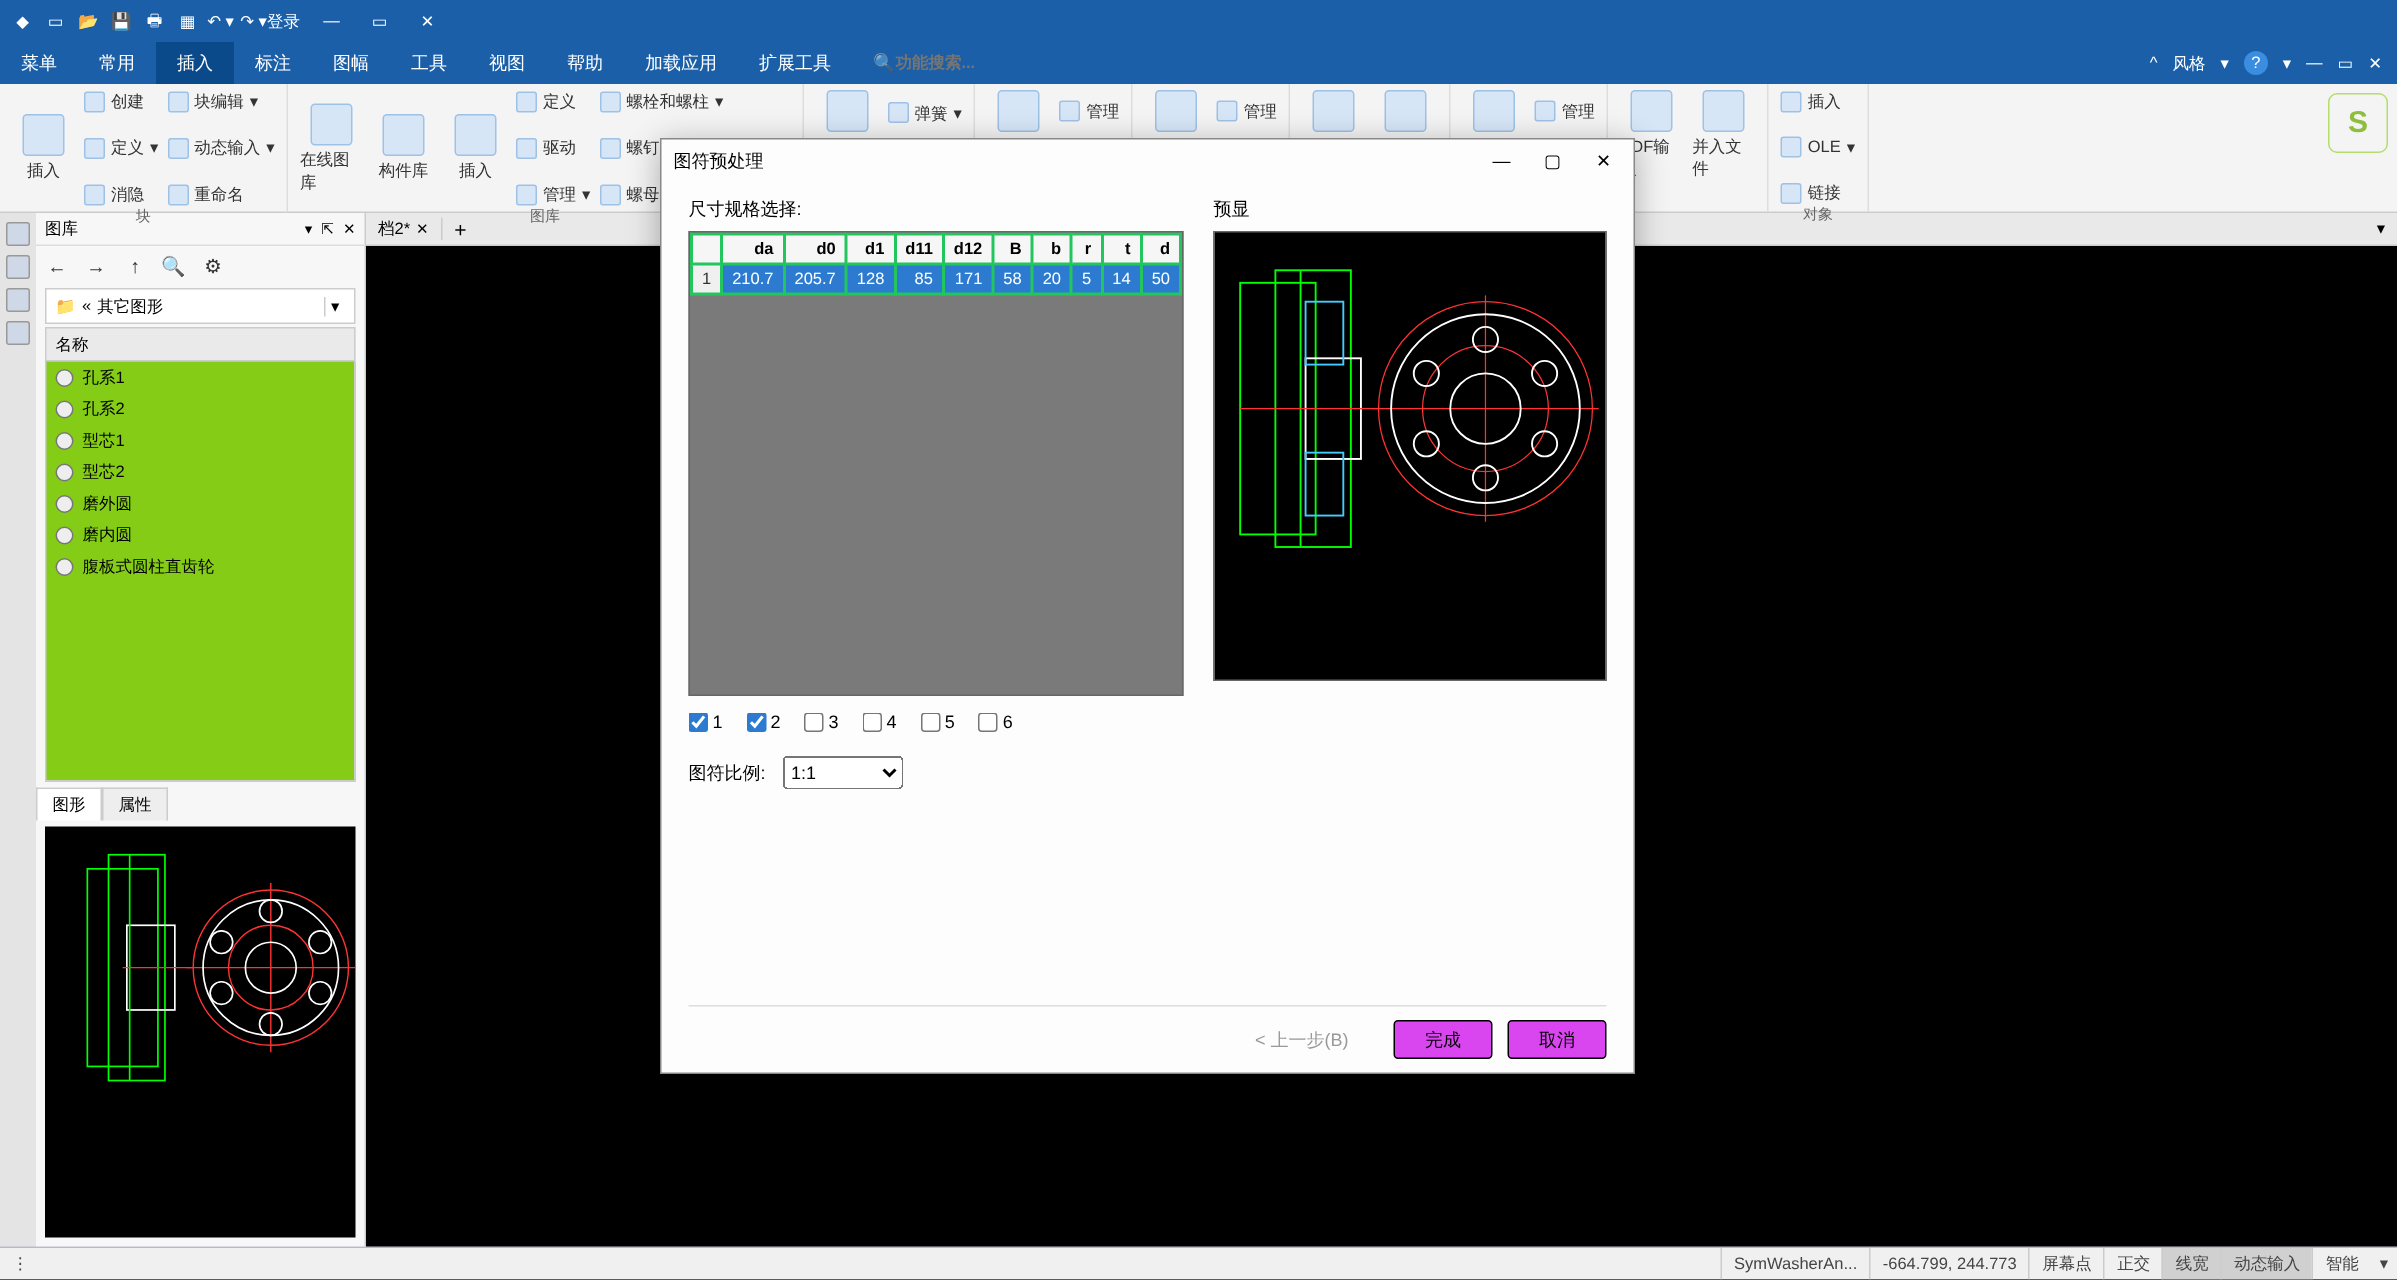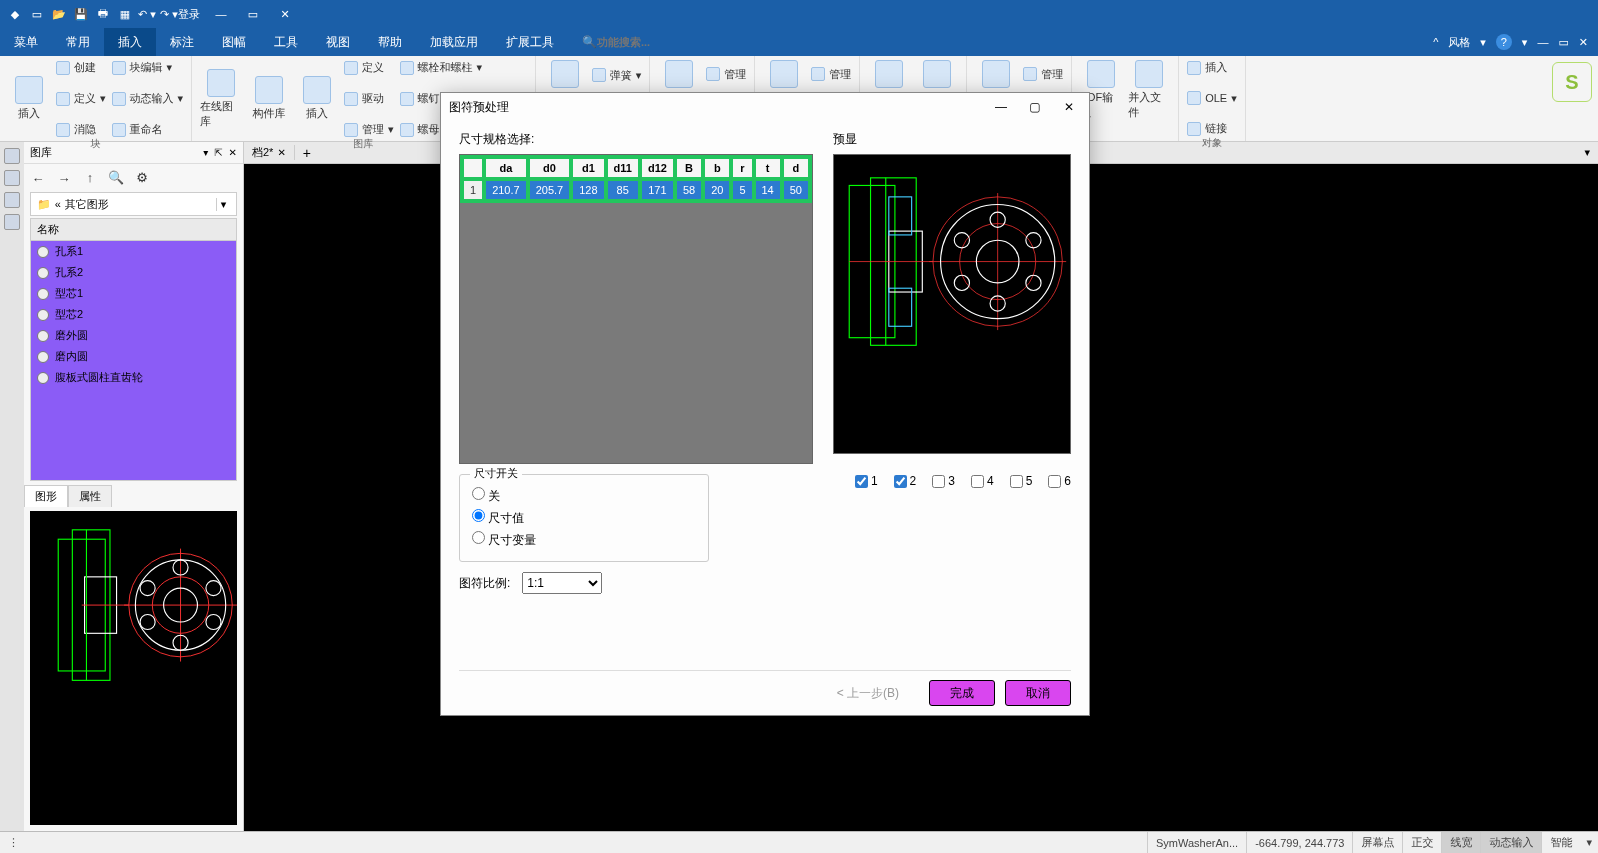--- a/index.html
+++ b/index.html
@@ -41,21 +41,21 @@
 .leftstrip span { width: 16px; height: 16px; background: #cfd8e6; border: 1px solid #999; border-radius: 2px; }
 
 .panel { width: 220px; background: #f7f7f7; border-right: 1px solid #ccc; display: flex; flex-direction: column; }
 .panel-head { height: 22px; display: flex; align-items: center; font-size: 11px; padding: 0 6px; justify-content: space-between; border-bottom: 1px solid #ddd; }
 .panel-head .ctrls { display: flex; gap: 6px; font-size: 10px; }
 .panel-nav { height: 26px; display: flex; align-items: center; gap: 10px; padding: 0 6px; }
 .panel-nav span { width: 16px; height: 16px; display: inline-flex; align-items: center; justify-content: center; font-size: 13px; color: #333; }
 .panel-path { height: 24px; display: flex; align-items: center; gap: 4px; padding: 0 6px; border: 1px solid #ccc; margin: 2px 6px; font-size: 11px; background: #fff; }
 .panel-path .dd { width: 14px; border-left: 1px solid #ccc; text-align: center; }
 .tree-head { background: #eaeaea; border: 1px solid #ccc; margin: 0 6px; padding: 3px 6px; font-size: 11px; }
-.tree-list { margin: 0 6px; border: 1px solid #ccc; border-top: none; background: #8b5cf6; flex-shrink: 0; height: 240px; overflow: auto; }
+.tree-list { margin: 0 6px; border: 1px solid #ccc; border-top: none; background: #84cc16; flex-shrink: 0; height: 280px; overflow: auto; }
 .tree-list .ti { display: flex; align-items: center; gap: 6px; font-size: 11px; padding: 3px 6px; }
 .tree-list .ico { width: 12px; height: 12px; border-radius: 50%; border: 1px solid #777; background: #eee; }
 .panel-tabs-bottom { display: flex; font-size: 11px; padding-top: 4px; }
 .panel-tabs-bottom .pt { padding: 3px 10px; border: 1px solid #ccc; border-bottom: none; background: #fff; }
 .panel-tabs-bottom .pt.inactive { background: #eee; }
 .thumb { flex: 1; margin: 4px 6px 6px; background: #000; position: relative; min-height: 200px; }
 
 .docarea { flex: 1; display: flex; flex-direction: column; }
 .doctabs { height: 22px; background: #e9e9e9; display: flex; align-items: center; font-size: 11px; border-bottom: 1px solid #ccc; }
 .doctabs .dtab { padding: 0 8px; border-right: 1px solid #ccc; position: relative; }
@@ -68,21 +68,21 @@
 .dlg-titlebar { height: 28px; display: flex; align-items: center; padding: 0 8px; justify-content: space-between; }
 .dlg-titlebar .t { font-size: 12px; }
 .dlg-titlebar .btns { display: flex; gap: 10px; }
 .dlg-titlebar .btns span { width: 24px; text-align: center; font-size: 12px; }
 .dlg-body { flex: 1; padding: 10px 18px 8px; display: flex; flex-direction: column; gap: 10px; }
 .dlg-row1 { display: flex; gap: 20px; }
 .spec-col { flex: 1; }
 .spec-label { font-size: 12px; margin-bottom: 6px; }
 .spec-table-wrap { height: 310px; background: #7a7a7a; border: 1px solid #666; overflow: auto; }
 table.spec { border-collapse: collapse; font-size: 11px; }
-table.spec th, table.spec td { border: 4px solid #22c55e; padding: 3px 6px; text-align: center; background: #f0f0f0; }
+table.spec th, table.spec td { border: 2px solid #22c55e; padding: 3px 6px; text-align: right; background: #f0f0f0; }
 table.spec tr.sel td { background: #2d7bd0; color: #fff; }
 table.spec th { background: #f6f6f6; }
 .preview-col { width: 310px; }
 .preview-box { height: 300px; background: #000; border: 1px solid #666; position: relative; }
 
 .dim-switch { border: 1px solid #ccc; border-radius: 3px; width: 250px; padding: 8px 12px; position: relative; }
 .dim-switch legend, .dim-switch .lg { position: absolute; top: -9px; left: 10px; background: #fdfdfd; padding: 0 4px; font-size: 11px; }
 .dim-switch label { display: block; font-size: 12px; margin: 4px 0; }
 
 .chk-row { display: flex; gap: 16px; align-items: flex-end; padding-bottom: 6px; }
@@ -519,26 +519,20 @@
                 <circle cx="262" cy="112" r="10"></circle>
               <circle cx="168" cy="168" r="10"></circle>
                 <circle cx="262" cy="168" r="10"></circle>
             </g>
           </svg>
         </div>
       </div>
     </div>
 
     <div class="mid-row">
-      <div class="dim-switch">
-        <span class="lg">尺寸开关</span>
-        <label><input type="radio" name="ds" style=""> <span>关</span></label>
-        <label><input type="radio" name="ds" checked="" style=""> <span>尺寸值</span></label>
-        <label><input type="radio" name="ds" style=""> <span>尺寸变量</span></label>
-      </div>
 
       <div class="chk-row">
         <label>
             <input class="blue" type="checkbox" checked="" style="">
             <span>1</span>
           </label>
         <label>
             <input class="blue" type="checkbox" checked="" style="">
             <span>2</span>
           </label>

